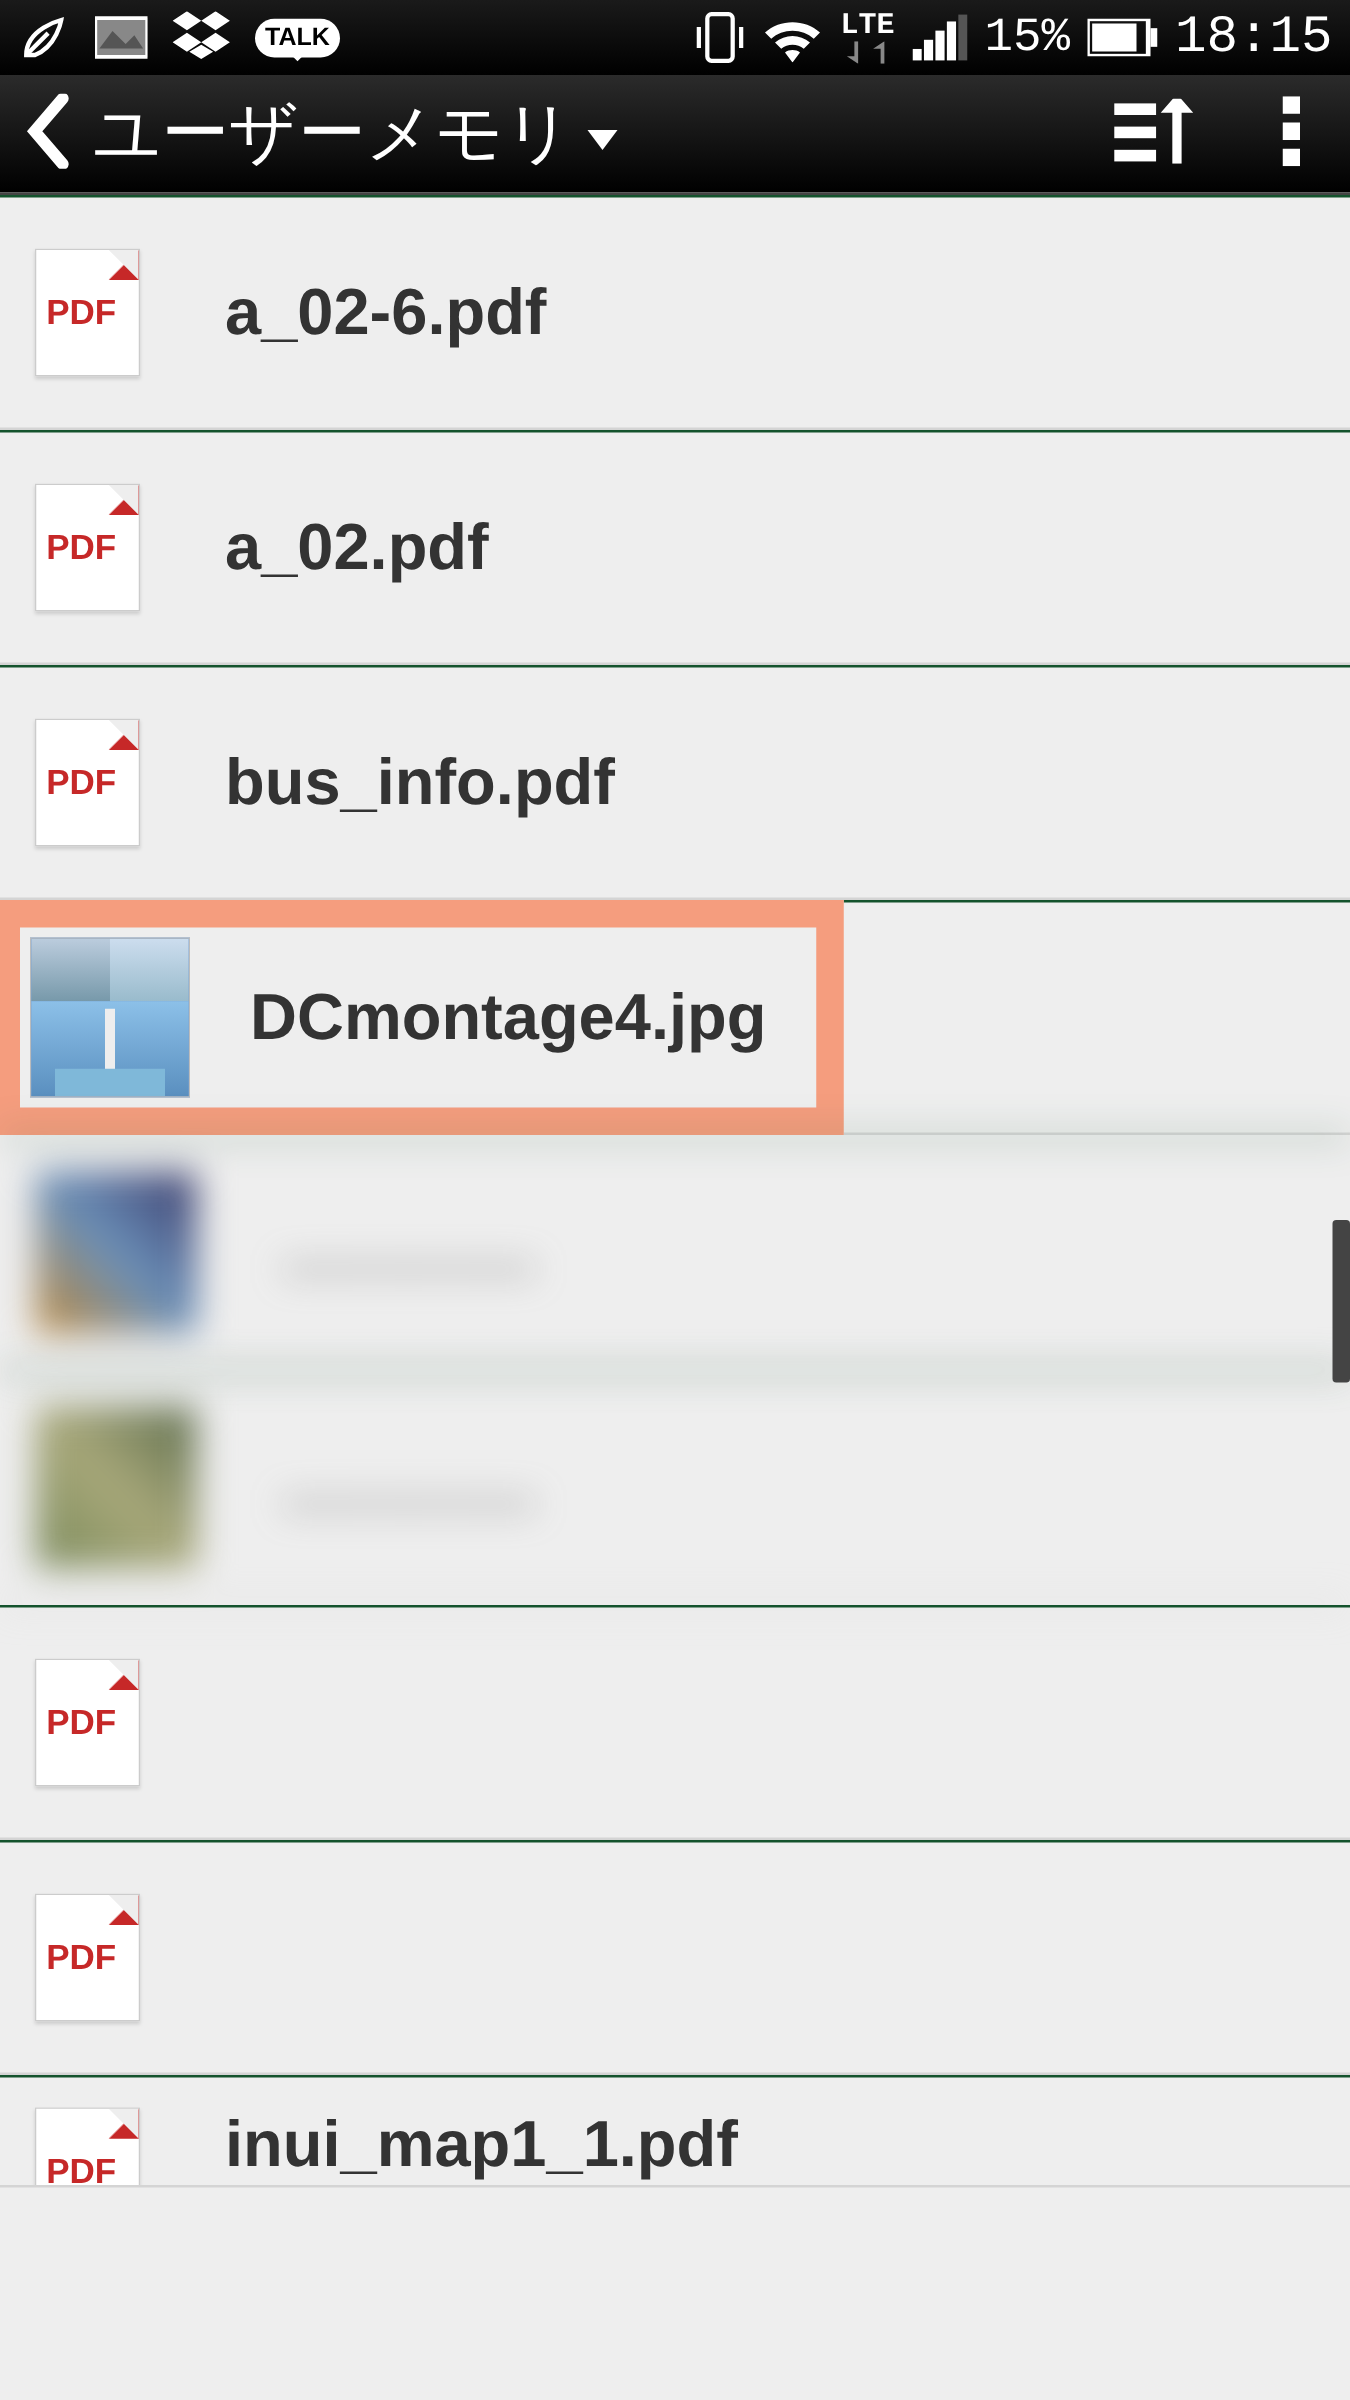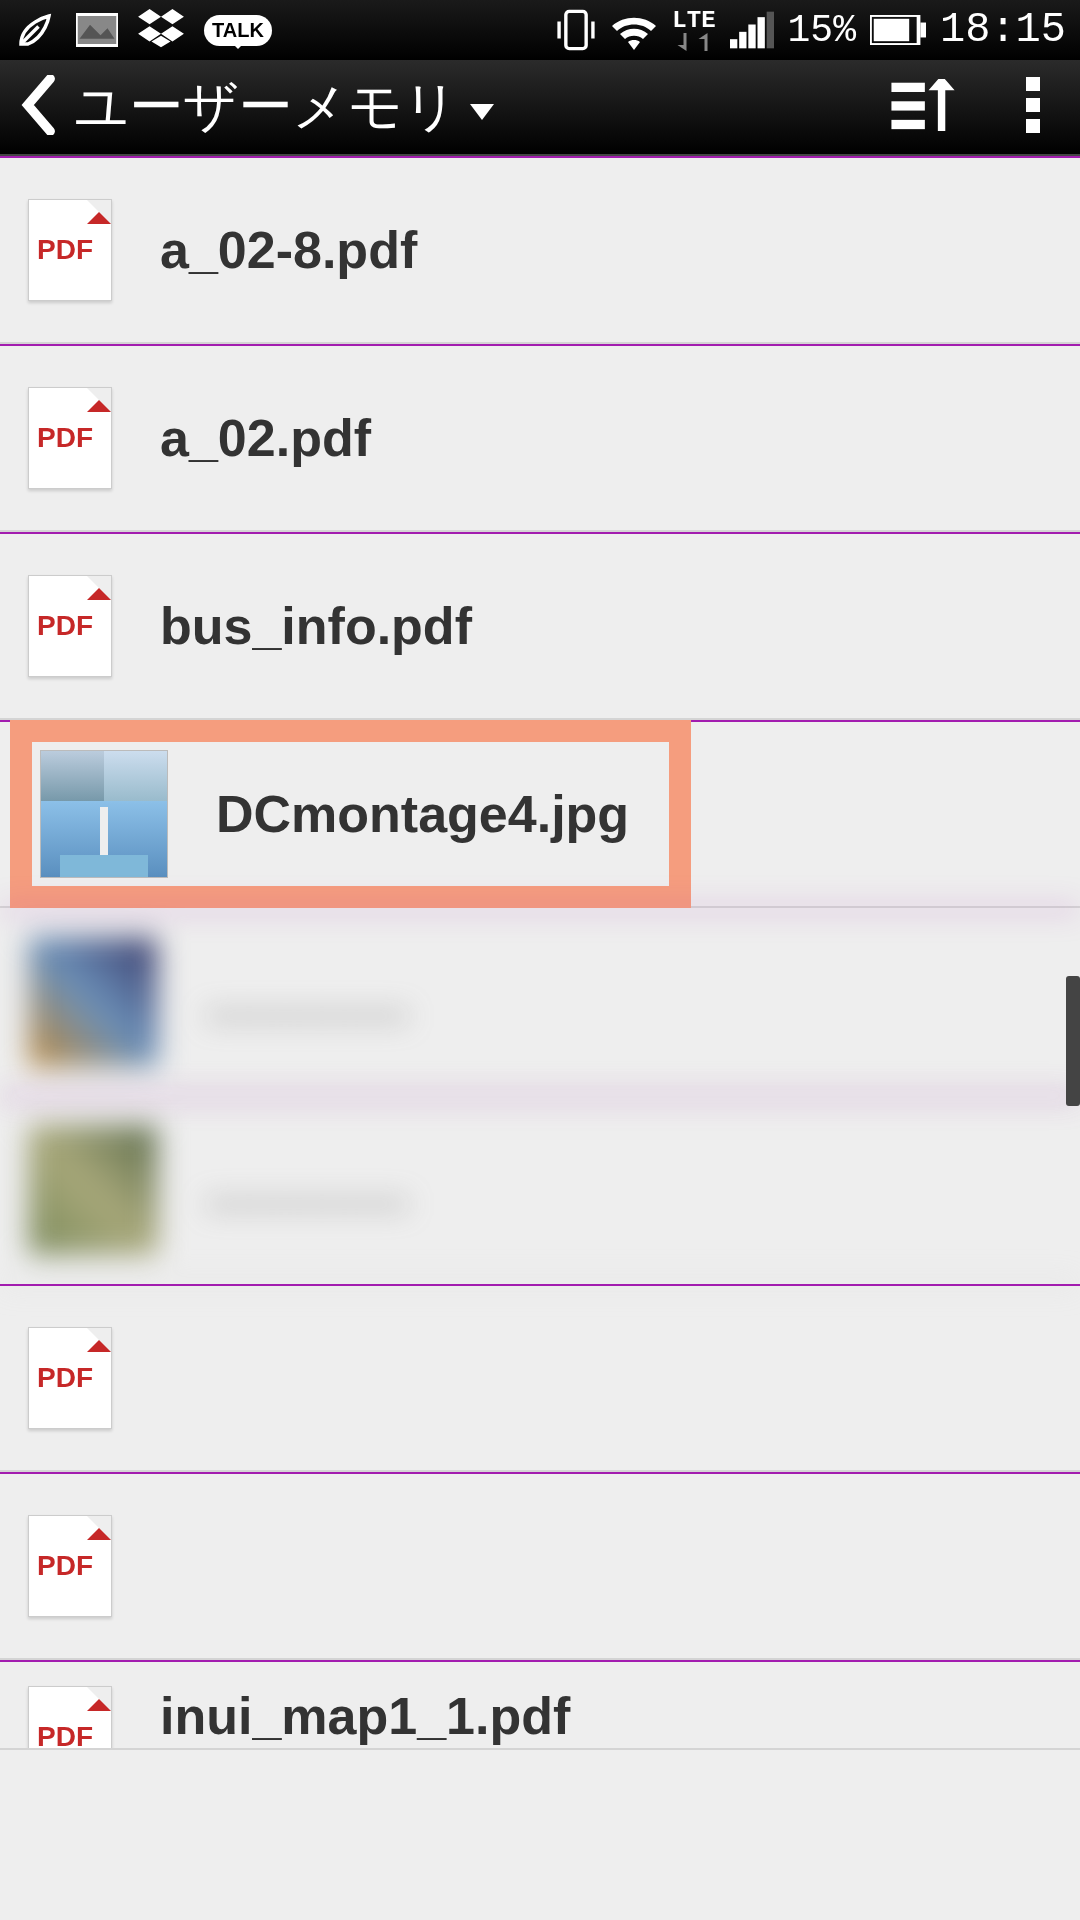--- a/index.html
+++ b/index.html
@@ -46,25 +46,25 @@
     width: 0; height: 0; border-left: 12px solid transparent; border-right: 12px solid transparent;
     border-top: 16px solid #fff; margin-top: 10px;
   }
   .header-actions { margin-left: auto; display: flex; align-items: center; gap: 70px; padding-right: 20px;}
 
   
   .file-list { background: #eeeeee; }
   .file-row {
     height: 188px;
     border-bottom: 2px solid #d4d4d4;
-    border-top: 2px solid #a21caf;
+    border-top: 2px solid #14532d;
     display: flex;
     align-items: center;
     padding: 0 28px;
-    gap: 48px;
+    gap: 68px;
     position: relative;
   }
   .file-name { font-size: 52px; font-weight: 700; color: #333; }
 
   
   .pdf-icon { width: 84px; height: 102px; background: #fff; border: 1px solid #ccc; position: relative; box-shadow: 0 2px 3px rgba(0,0,0,.15); display:flex; align-items:center; justify-content:flex-start; padding-left:8px;}
   .pdf-icon::before{
     content:""; position:absolute; top:0; right:0; width:24px; height:24px;
     background: linear-gradient(135deg, transparent 48%, #c62828 52%);
   }
@@ -211,38 +211,38 @@
 </div>
 
 <div class="list-container">
 
 <div class="file-list">
 
   <div class="file-row">
     <div class="pdf-icon">
           <span class="pdf-text">PDF</span>
         </div>
-    <div class="file-name">a_02-8.pdf</div>
+    <div class="file-name">a_02-6.pdf</div>
   </div>
 
   <div class="file-row">
     <div class="pdf-icon">
           <span class="pdf-text">PDF</span>
         </div>
     <div class="file-name">a_02.pdf</div>
   </div>
 
   <div class="file-row">
     <div class="pdf-icon">
           <span class="pdf-text">PDF</span>
         </div>
     <div class="file-name">bus_info.pdf</div>
   </div>
 
-  <div class="file-row" style="padding-left:16px;">
+  <div class="file-row" style="padding-left:0;">
     <div class="highlight-wrap">
       <div class="file-row" style="height:auto;">
         <div class="img-thumb">
           <div class="row1">
                 <div class="a"></div>
                 <div class="b"></div>
               </div>
           <div class="row2">
                 <div class="monument"></div>
                 <div class="pool"></div>

